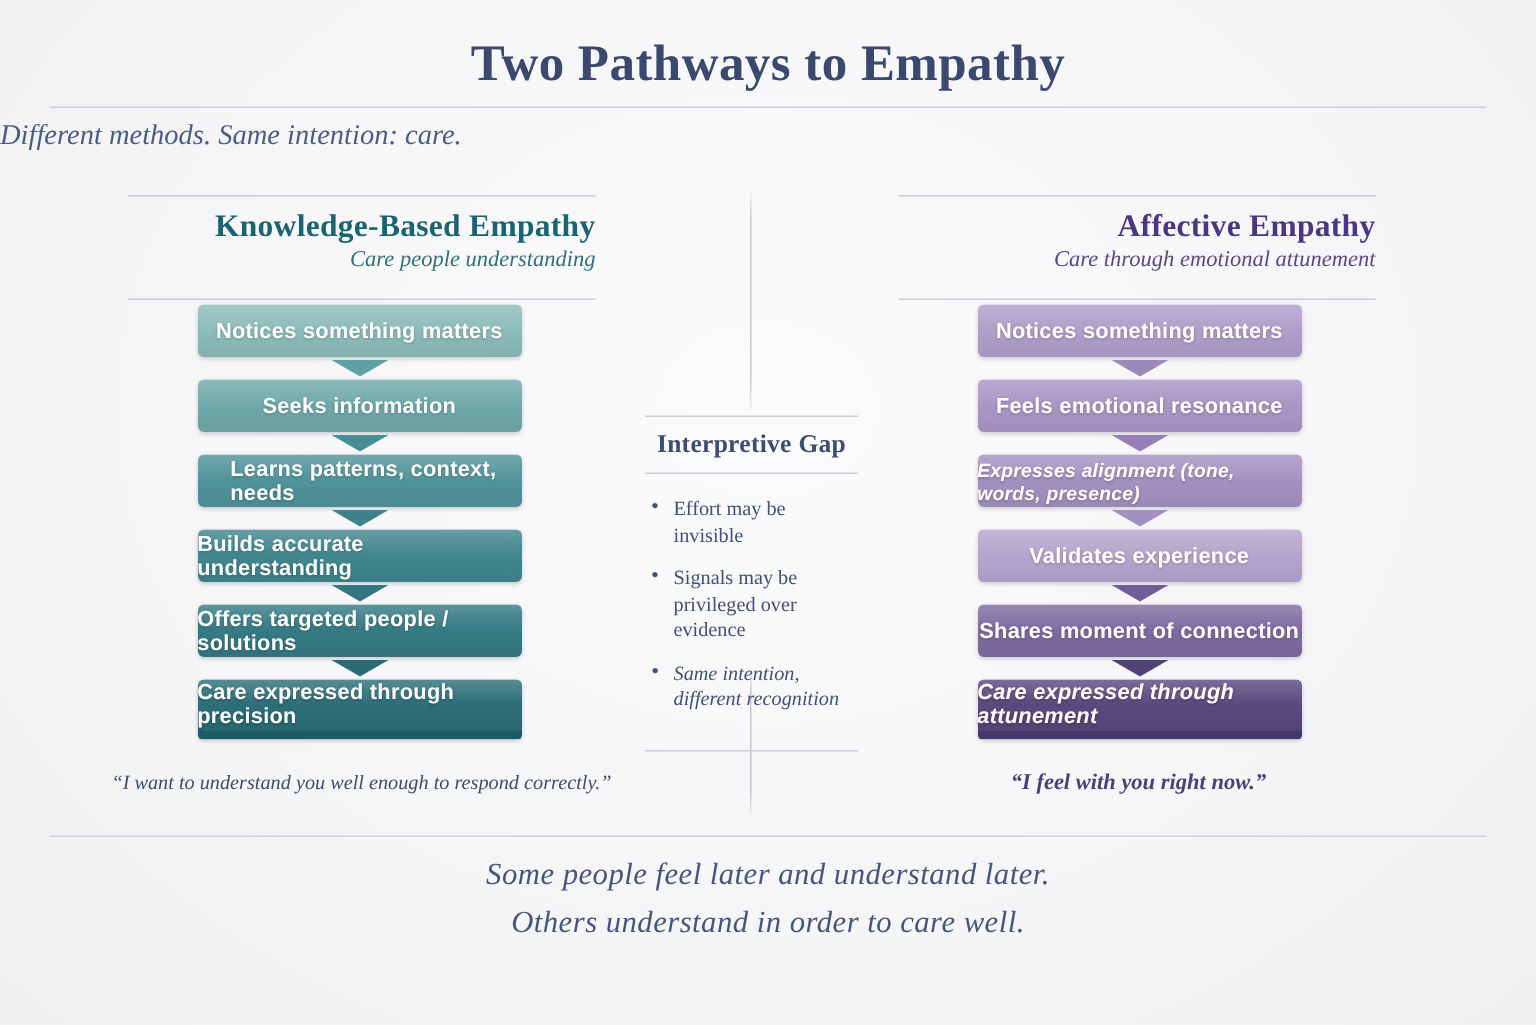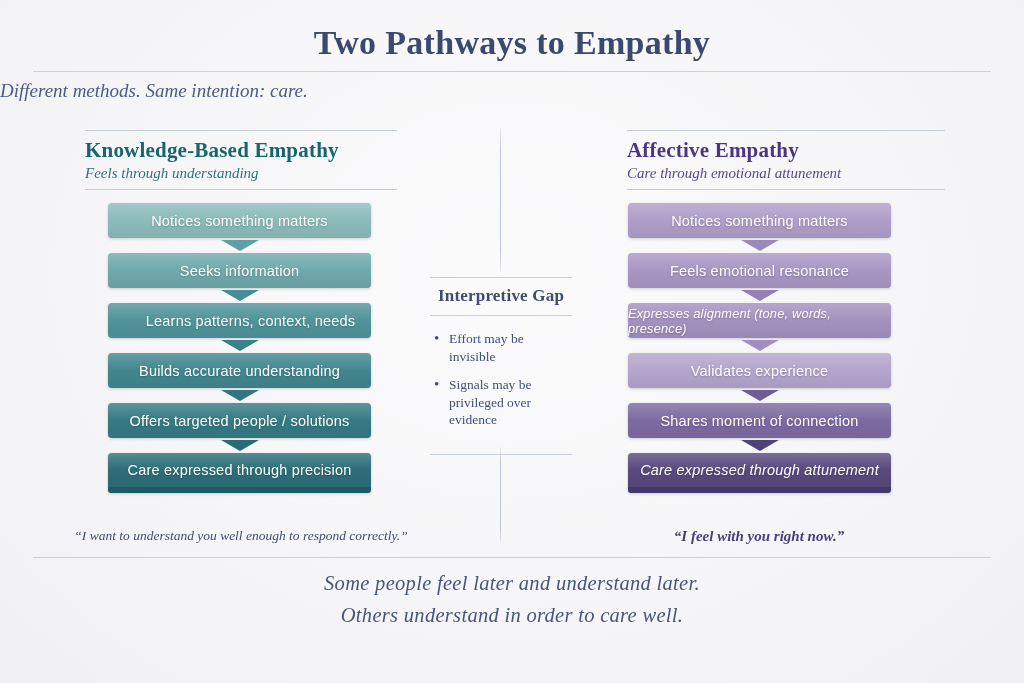--- a/index.html
+++ b/index.html
@@ -36,28 +36,28 @@
     top: 80px; left: 0; width: 100%;
     text-align: left;
     font-style: italic;
     font-size: 19px;
     color: #4c5b80;
   }
   
   .col-header {
     position: absolute;
     top: 130px;
-    height: 60px;
+    height: 70px;
     border-top: 1px solid #c6cdd4;
     border-bottom: 1px solid #c6cdd4;
-    text-align: left;
+    text-align: right;
     padding-top: 7px;
   }
   .col-header.left  { left: 85px;  width: 312px; }
-  .col-header.right { left: 627px; width: 318px; }
+  .col-header.right { left: 599px; width: 318px; }
   .col-title {
     font-size: 21px;
     font-weight: 700;
     letter-spacing: 0.2px;
   }
   .col-subtitle {
     font-style: italic;
     font-size: 15px;
     margin-top: 2px;
   }
@@ -68,29 +68,29 @@
     position: absolute;
     top: 203px;
     width: 265px;
     display: flex;
     flex-direction: column;
     align-items: center;
   }
   .steps.left  { left: 107px; }
   .steps.right { left: 627px; }
   .step {
-    width: 263px;
+    width: 216px;
     height: 35px;
     border-radius: 4px;
     display: flex;
     align-items: center;
     justify-content: center;
     color: #ffffff;
     font-family: "Liberation Sans", sans-serif;
-    font-weight: 400;
+    font-weight: 700;
     font-size: 14.5px;
     letter-spacing: 0.2px;
     text-shadow: 0 1px 2px rgba(0,0,0,0.22);
     background-image: linear-gradient(180deg, rgba(255,255,255,0.20), rgba(255,255,255,0) 50%, rgba(0,0,0,0.06));
     box-shadow: 0 1px 3px rgba(40,50,70,0.22);
   }
   .step.final {
     height: 40px;
     border-bottom-style: solid;
     border-bottom-width: 6px;
@@ -102,21 +102,21 @@
     width: 0; height: 0;
     margin: 2px auto;
     border-left: 19px solid transparent;
     border-right: 19px solid transparent;
     border-top-width: 11px;
     border-top-style: solid;
   }
   
   .pathway-quote {
     position: absolute;
-    top: 528px;
+    top: 514px;
     text-align: center;
     font-style: italic;
     color: #3d4c73;
   }
   .pathway-quote.left  { left: 55px;  width: 372px; font-size: 13.5px; }
   .pathway-quote.right { left: 628px; width: 262px; font-size: 15px; font-weight: 700; color: #4a4078; }
   
   .gap-panel {
     position: absolute;
     left: 430px; top: 277px;
@@ -184,21 +184,21 @@
 
   <div class="page-title">Two Pathways to Empathy</div>
   <div class="rule title-rule"></div>
   <div class="page-subtitle">Different methods. Same intention: care.</div>
 
   <div class="v-divider seg1"></div>
   <div class="v-divider seg2"></div>
 
   <div class="col-header left">
     <div class="col-title" style="color: rgb(23, 101, 112);">Knowledge-Based Empathy</div>
-    <div class="col-subtitle">Feels through understanding</div>
+    <div class="col-subtitle">Care people understanding</div>
   </div>
 
   <div class="col-header right">
     <div class="col-title" style="color: rgb(75, 55, 129);">Affective Empathy</div>
     <div class="col-subtitle">Care through emotional attunement</div>
   </div>
 
   <div class="steps left">
     <div class="step" style="background-color: rgb(140, 187, 186);">Notices something matters</div>
     <div class="arrow-down" style="border-top-color: rgb(95, 160, 164);"></div>
@@ -225,20 +225,21 @@
     <div class="step" style="background-color: rgb(124, 107, 161);">Shares moment of connection</div>
     <div class="arrow-down" style="border-top-color: rgb(79, 66, 118);"></div>
     <div class="step final italic" style="background-color: rgb(89, 73, 126); border-bottom-color: rgb(68, 56, 106);">Care expressed through attunement</div>
   </div>
 
   <div class="gap-panel">
     <div class="gap-title">Interpretive Gap</div>
     <ul class="gap-bullets">
       <li>Effort may be invisible</li>
       <li>Signals may be privileged over evidence</li>
+      <li class="italic">Same intention, different recognition</li>
     </ul>
   </div>
 
   <div class="pathway-quote left">“I want to understand you well enough to respond correctly.”</div>
   <div class="pathway-quote right">“I feel with you right now.”</div>
 
   <div class="rule footer-rule"></div>
   <div class="footer-line one">Some people feel later and understand later.</div>
   <div class="footer-line two">Others understand in order to care well.</div>
 

